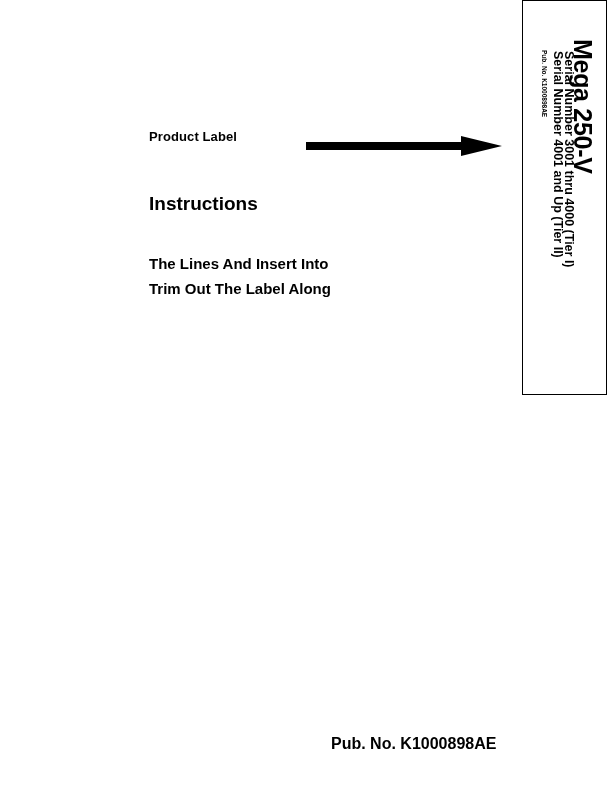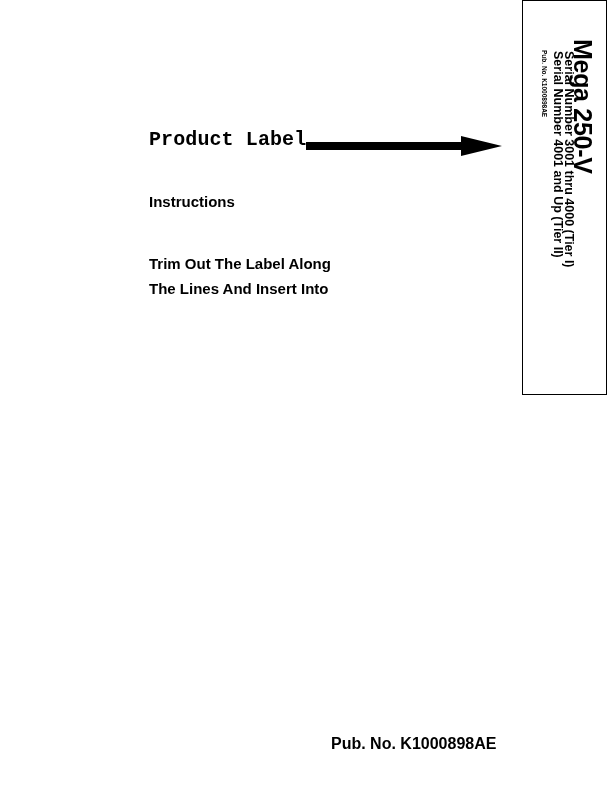--- a/index.html
+++ b/index.html
@@ -17,36 +17,35 @@
   }
 
   
   .left-block {
     position: absolute;
     left: 149px;
     top: 130px;
     width: 340px;
   }
   .heading {
-    font-size: 20px;
+    font-size: 13px;
     font-weight: bold;
     line-height: 1.0;
     letter-spacing: 0.1px;
     white-space: nowrap;
-    font-family: Liberation Mono, monospace;
   }
   .heading-row {
     position: relative;
     height: 20px;
   }
   .instructions-label {
     position: absolute;
     left: 149px;
     top: 193px;
-    font-size: 15px;
+    font-size: 19px;
     font-weight: bold;
     white-space: nowrap;
   }
   .trim-block {
     position: absolute;
     left: 149px;
     top: 251px;
     font-size: 15px;
     font-weight: bold;
     line-height: 25px;
@@ -138,22 +137,22 @@
 <div class="arrow">
   <svg width="196" height="20" viewBox="0 0 196 20" xmlns="http://www.w3.org/2000/svg">
     <rect x="0" y="6" width="160" height="8" fill="#000000"></rect>
     <polygon points="155,0 196,10 155,20" fill="#000000"></polygon>
   </svg>
 </div>
 
 <div class="instructions-label">Instructions</div>
 
 <div class="trim-block">
+  <div>The Lines And Insert Into</div>
   <div>Trim Out The Label Along</div>
-  <div>The Lines And Insert Into</div>
 </div>
 
 <div class="label-box">
   <div class="vertical-text-wrap">
     <div class="rot title-v">Mega 250-V</div>
     <div class="rot serial1-v">Serial Number 3001 thru 4000 (Tier I)</div>
     <div class="rot serial2-v">Serial Number 4001 and Up (Tier II)</div>
     <div class="rot pub-v">Pub. No. K1000898AE</div>
   </div>
 </div>

